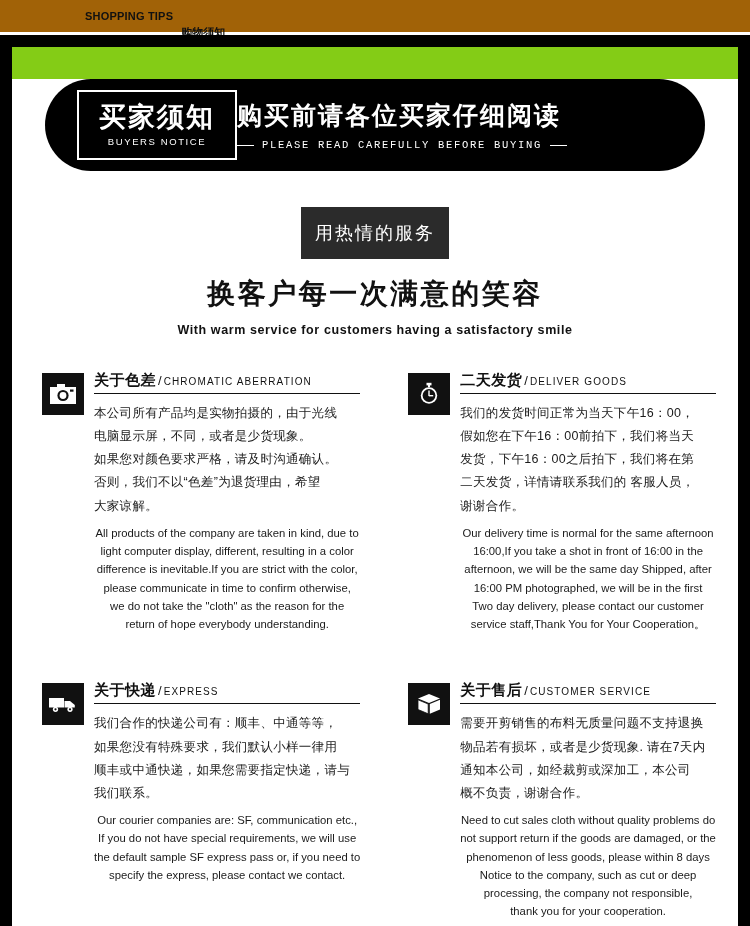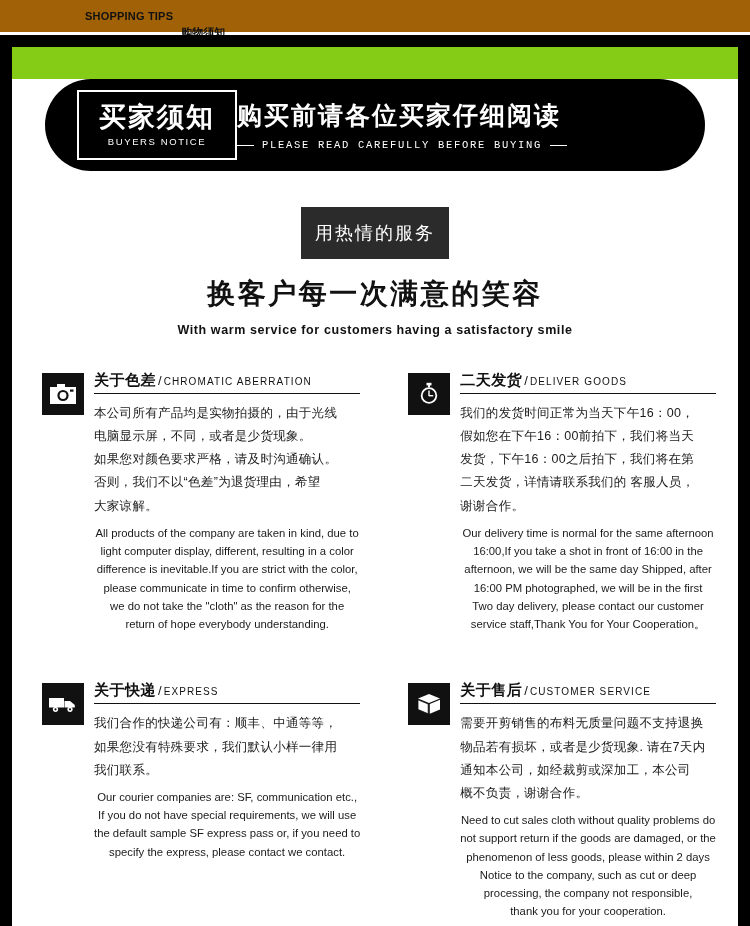--- a/index.html
+++ b/index.html
@@ -337,20 +337,21 @@
         </div>
         <div class="cell-body">
           <div class="cell-title">
             <span class="t-cn">关于快递</span>
             <span class="slash">/</span>
             <span class="t-en">EXPRESS</span>
           </div>
           <div class="para-cn">
             <div>我们合作的快递公司有：顺丰、中通等等，</div>
             <div>如果您没有特殊要求，我们默认小样一律用</div>
+            <div>顺丰或中通快递，如果您需要指定快递，请与</div>
             <div>我们联系。</div>
           </div>
           <div class="para-en">
             <div>Our courier companies are: SF, communication etc.,</div>
             <div>If you do not have special requirements, we will use</div>
             <div>the default sample SF express pass or, if you need to</div>
             <div>specify the express, please contact we contact.</div>
           </div>
         </div>
       </div>
@@ -372,21 +373,21 @@
           </div>
           <div class="para-cn">
             <div>需要开剪销售的布料无质量问题不支持退换</div>
             <div>物品若有损坏，或者是少货现象. 请在7天内</div>
             <div>通知本公司，如经裁剪或深加工，本公司</div>
             <div>概不负责，谢谢合作。</div>
           </div>
           <div class="para-en">
             <div>Need to cut sales cloth without quality problems do</div>
             <div>not support return if the goods are damaged, or the</div>
-            <div>phenomenon of less goods, please within 2 days</div>
+            <div>phenomenon of less goods, please within 8 days</div>
             <div>Notice to the company, such as cut or deep</div>
             <div>processing, the company not responsible,</div>
             <div>thank you for your cooperation.</div>
           </div>
         </div>
       </div>
 
     </div>
   </div>
 </div>

